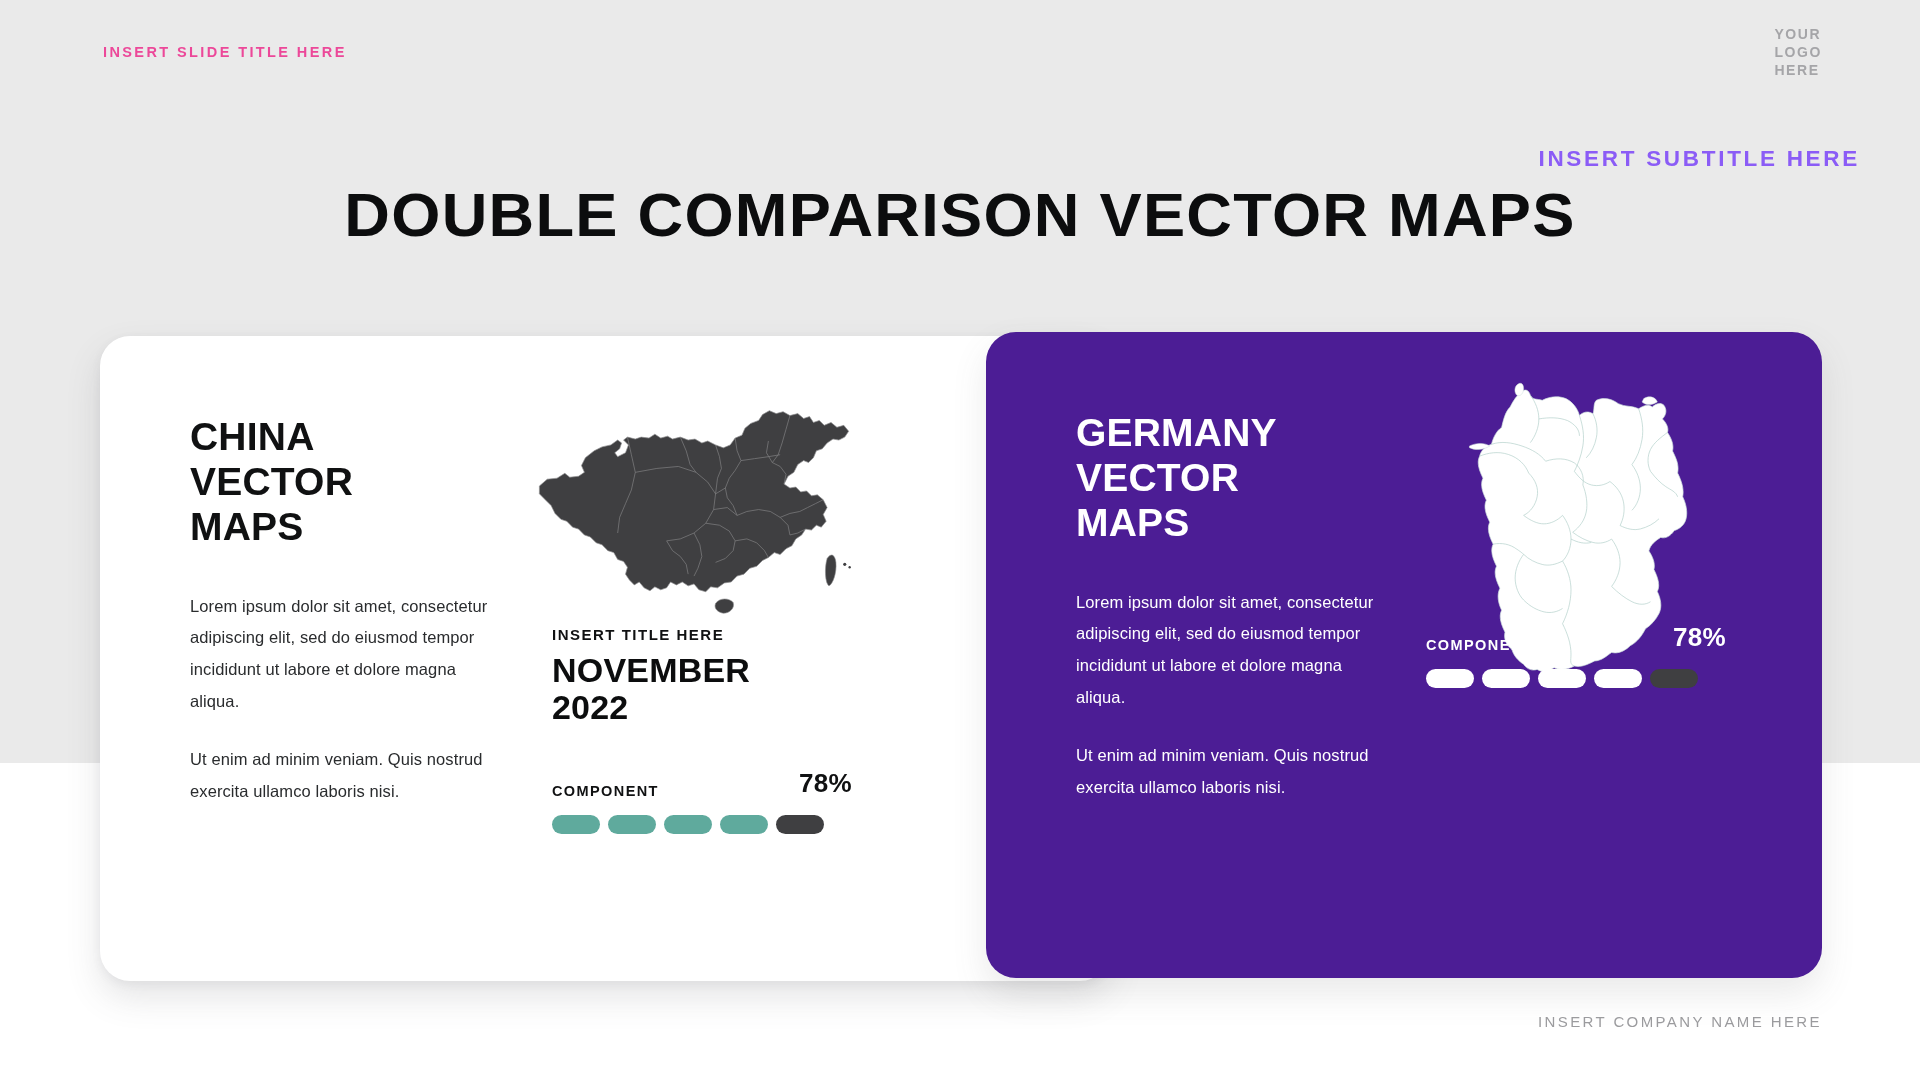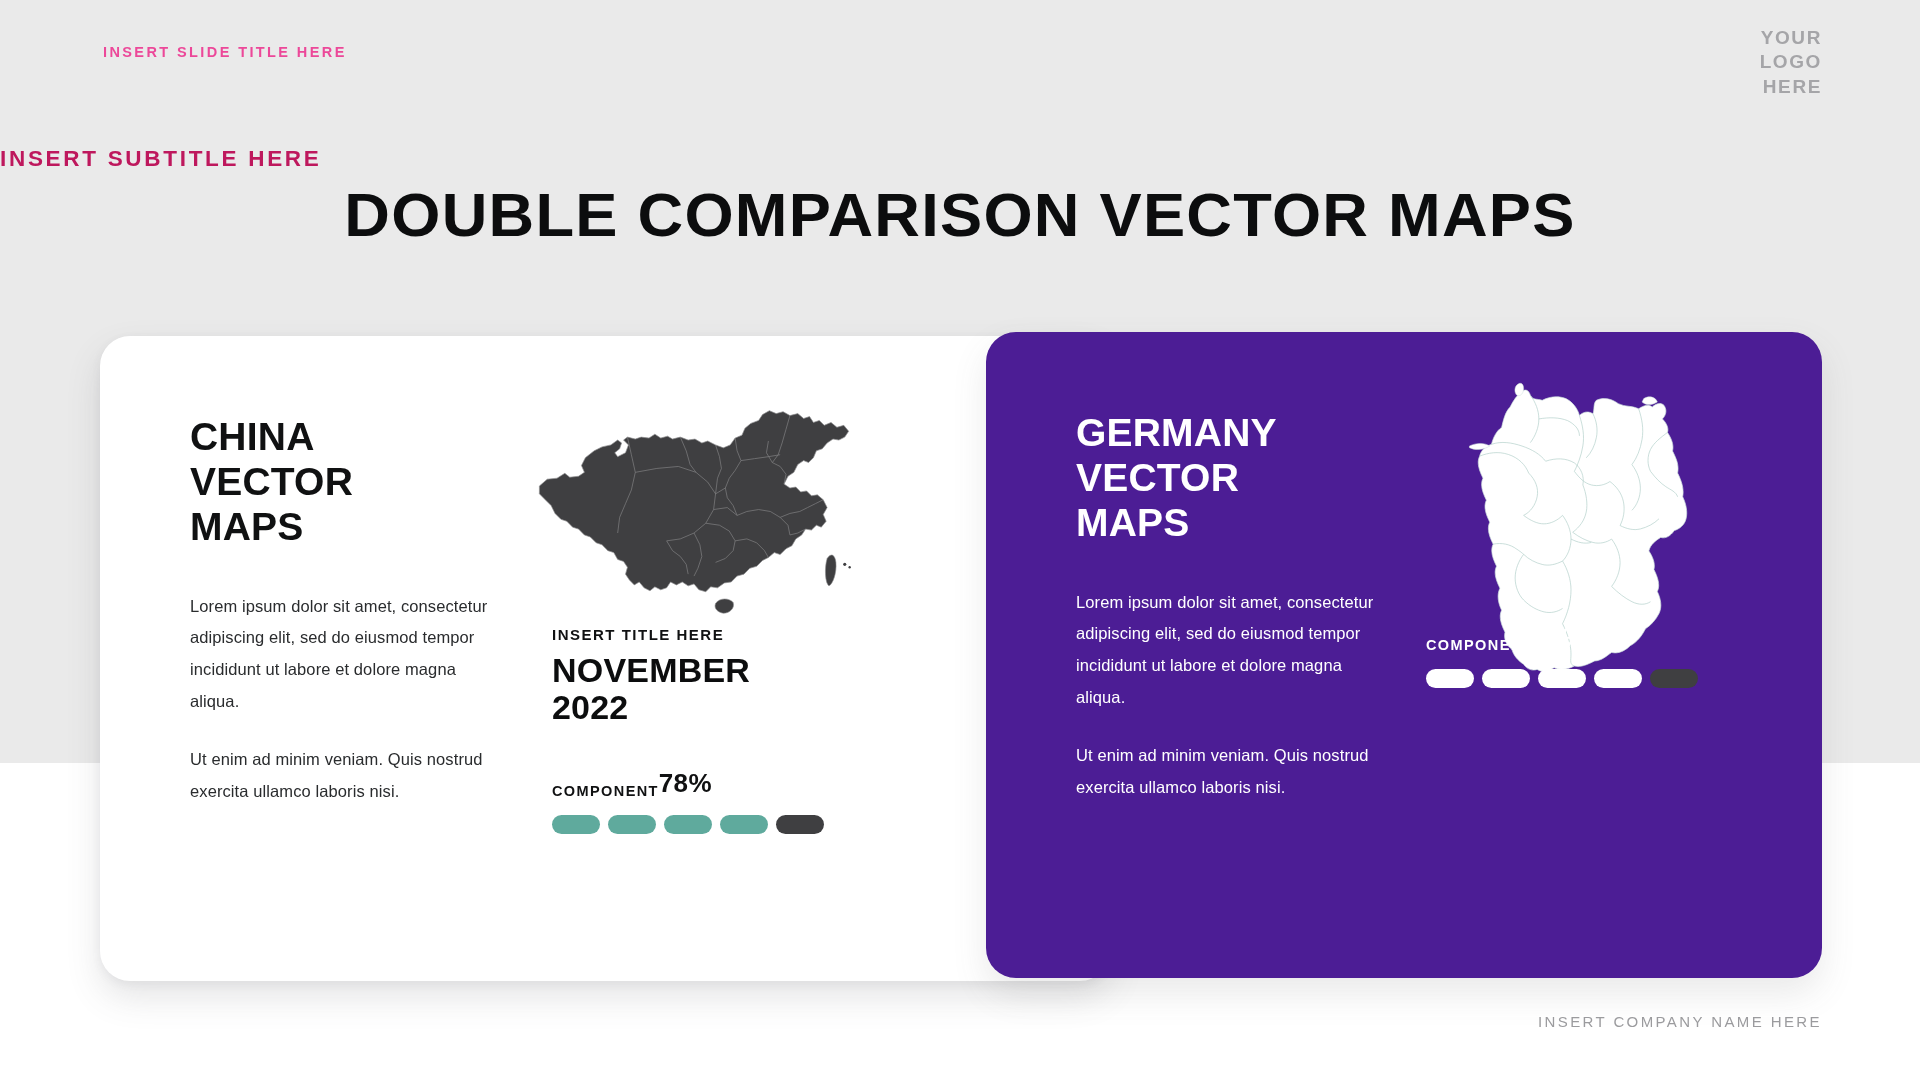--- a/index.html
+++ b/index.html
@@ -22,30 +22,30 @@
   }
 
   
   .slide-title{
     position:absolute;left:103px;top:44px;
     font-size:14.5px;font-weight:bold;letter-spacing:2.4px;
     color:#ec4899;text-transform:uppercase;white-space:nowrap;
   }
   .logo{
     position:absolute;right:98px;top:26px;
-    text-align:right;line-height:1.28;
-    font-size:19px;font-weight:bold;letter-spacing:1.6px;
+    line-height:1.28;
+    font-size:14px;font-weight:bold;letter-spacing:1.6px;
     color:#a5a5a8;text-transform:uppercase;
   }
   .logo div{display:block;}
 
   
   .subtitle{
-    position:absolute;left:0;top:146px;width:1860px;text-align:left;
-    font-size:22.5px;font-weight:bold;letter-spacing:2.7px;color:#be185d;
+    position:absolute;left:0;top:146px;width:1860px;text-align:right;
+    font-size:22.5px;font-weight:bold;letter-spacing:2.7px;color:#8b5cf6;
     text-transform:uppercase;
   }
   .main-title{
     position:absolute;left:0;top:182px;width:1920px;text-align:center;
     font-size:62px;font-weight:bold;letter-spacing:1.2px;color:#0c0d0e;
     text-transform:uppercase;line-height:1.08;
     transform:scaleX(1.02);transform-origin:center top;
   }
 
   
@@ -92,21 +92,21 @@
   .insert-title{
     font-size:15px;font-weight:bold;letter-spacing:1.5px;text-transform:uppercase;
     color:#101112;
   }
   .big-date{
     margin-top:9px;
     font-size:34px;font-weight:bold;line-height:1.08;letter-spacing:0.2px;
     color:#0c0d0e;text-transform:uppercase;
   }
   .comp-row{
-    display:flex;align-items:flex-end;
+    display:flex;align-items:flex-end;justify-content:space-between;
     margin-top:0;
   }
   .comp-label{
     font-size:14.5px;font-weight:bold;letter-spacing:1.4px;text-transform:uppercase;
   }
   .comp-pct{font-size:26px;font-weight:bold;letter-spacing:0.3px;}
   .dark-txt{color:#101112;}
   .light-txt{color:#ffffff;}
   .pills{display:flex;gap:8px;margin-top:16px;}
   .pill{width:48px;height:19px;border-radius:10px;}

